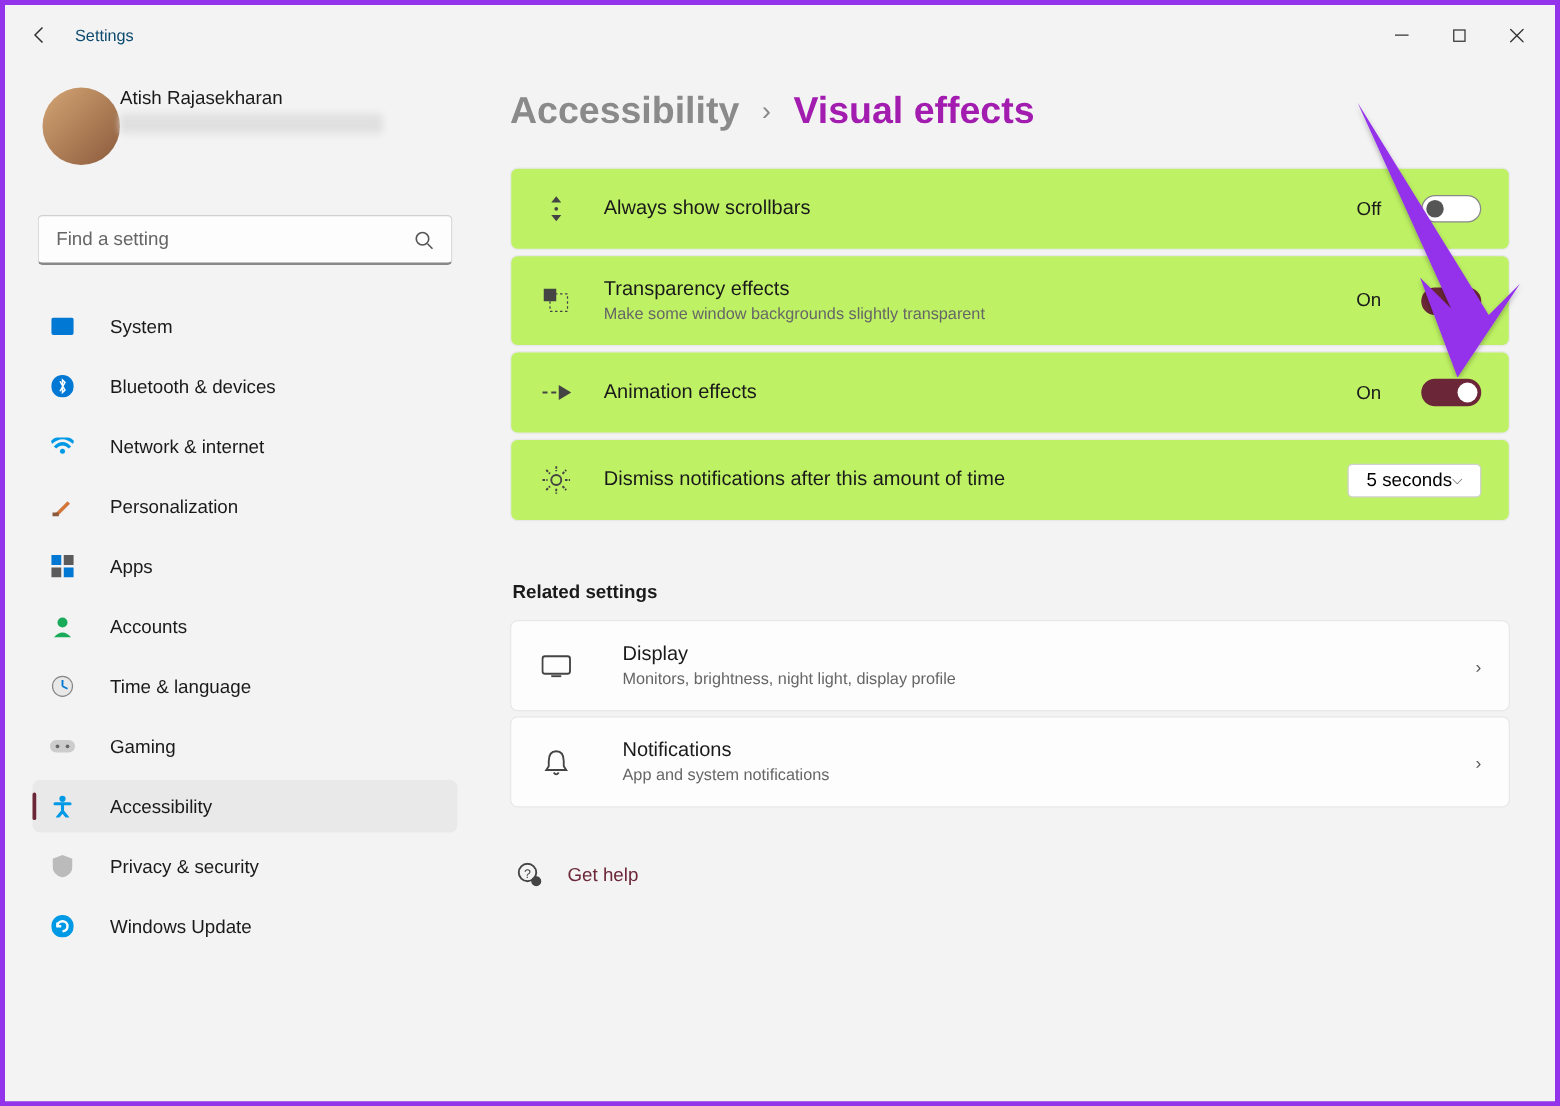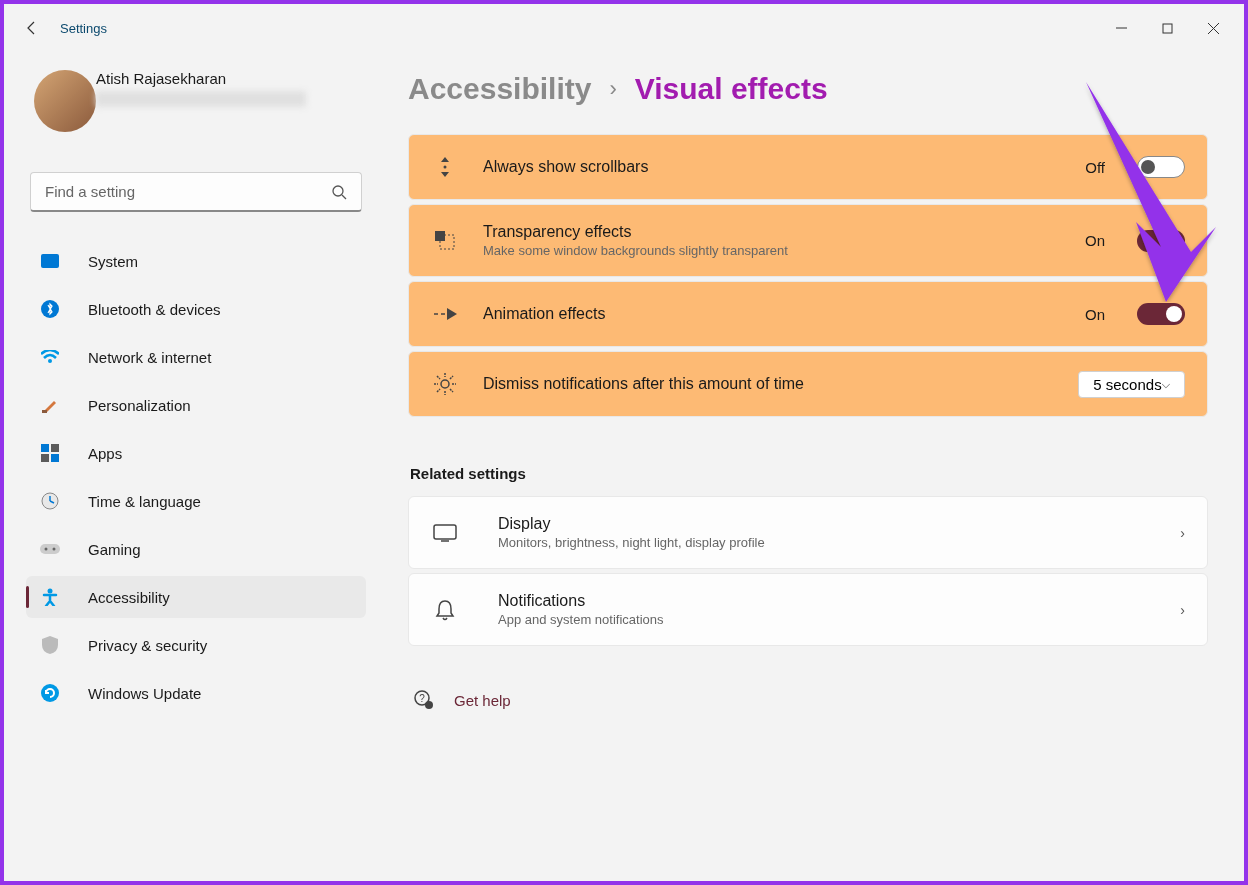--- a/index.html
+++ b/index.html
@@ -139,21 +139,21 @@
   color: #8a8a8a;
   cursor: pointer;
 }
 .breadcrumb-sep { font-size: 22px; color: #888; font-weight: 300; }
 .breadcrumb-current {
   font-size: 30px;
   font-weight: 600;
   color: #a21caf;
 }
 .card {
-  background: #fdba74;
+  background: #bef264;
   border: 1px solid #e8e8e8;
   border-radius: 6px;
   padding: 18px 22px;
   display: flex;
   align-items: center;
   gap: 24px;
   margin-bottom: 4px;
 }
 .card-icon {
   width: 28px; height: 28px;
@@ -320,20 +320,29 @@
       <li class="nav-item">
           <span class="nav-icon">
             <svg width="18" height="18">
               <rect x="0" y="0" width="8" height="8" fill="#0078d4"></rect>
               <rect x="10" y="0" width="8" height="8" fill="#5b5b5b"></rect>
               <rect x="0" y="10" width="8" height="8" fill="#5b5b5b"></rect>
               <rect x="10" y="10" width="8" height="8" fill="#0078d4"></rect>
             </svg>
           </span>
           <span>Apps</span>
+        </li>
+      <li class="nav-item">
+          <span class="nav-icon">
+            <svg width="18" height="18">
+              <circle cx="9" cy="6" r="4" fill="#1aab5a"></circle>
+              <path d="M2 18 Q9 10 16 18" fill="#1aab5a"></path>
+            </svg>
+          </span>
+          <span>Accounts</span>
         </li>
       <li class="nav-item">
           <span class="nav-icon">
             <svg width="18" height="18">
               <circle cx="9" cy="9" r="8" fill="#e8e8e8" stroke="#888"></circle>
               <path d="M9 9 L9 4 M9 9 L13 11" stroke="#0078d4" stroke-width="1.5"></path>
             </svg>
           </span>
           <span>Time &amp; language</span>
         </li>

